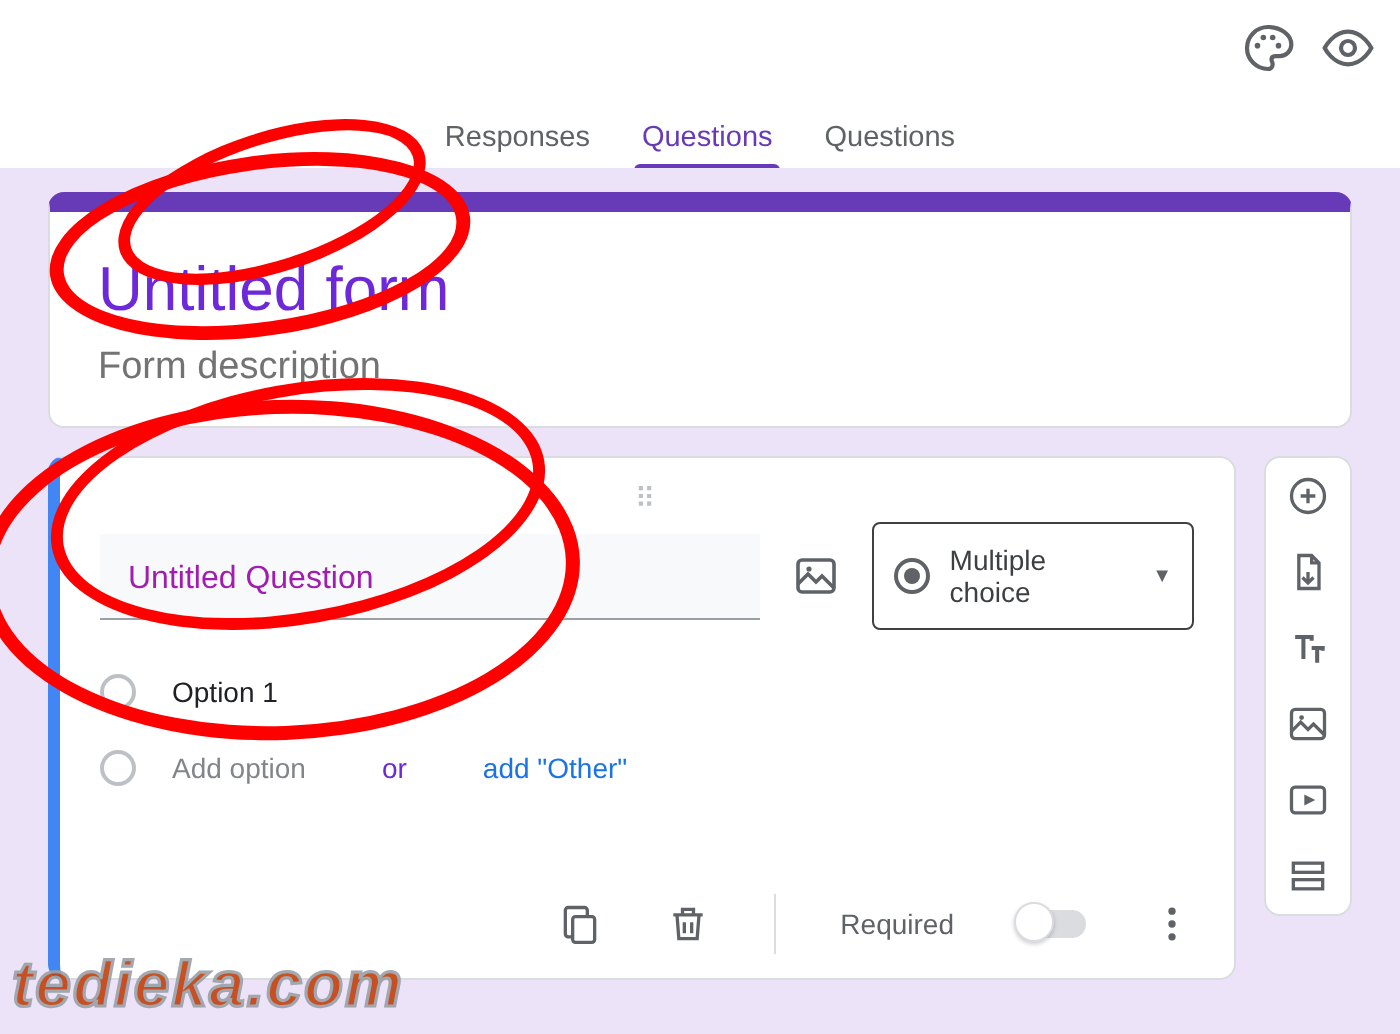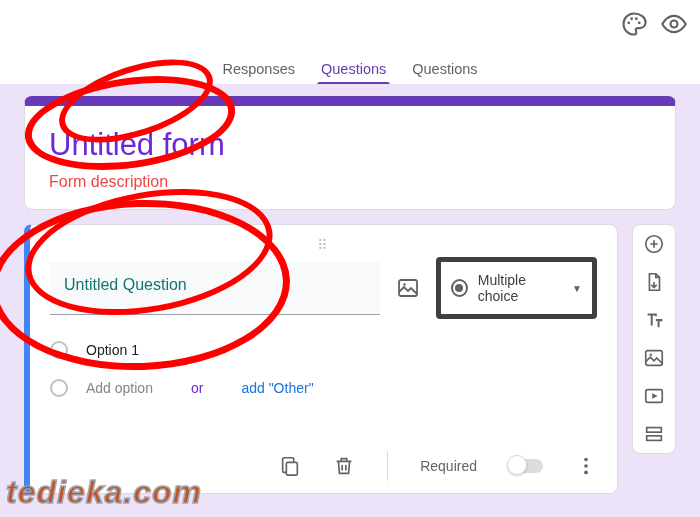--- a/index.html
+++ b/index.html
@@ -14,30 +14,30 @@
   .tab { font-size: 14.5px; color: #5f6368; padding-bottom: 7px; cursor: pointer; position: relative; }
   .tab.active { color: #673ab7; }
   .tab.active::after { content:""; position:absolute; left:-4px; right:-4px; bottom:-1px; height:3px; background:#673ab7; border-radius:3px 3px 0 0; }
 
   
   .canvas { position: absolute; top: 84px; left: 0; right: 0; bottom: 0; background: #ece3f8; padding: 12px 24px 24px 24px; }
 
   
   .title-card { background:#fff; border-radius:8px; border:1px solid #dadce0; border-top:10px solid #673ab7; padding:20px 24px 18px 24px; margin-bottom:14px; }
   .form-title { font-size: 31px; font-weight: 400; color:#6d28d9; line-height: 1.2; margin-bottom: 10px; }
-  .form-desc { font-size: 16px; color:#ef4444; }
+  .form-desc { font-size: 19px; color:#737373; }
 
   
   .q-row { display:flex; align-items:flex-start; gap:14px; }
   .question-card { flex:1; background:#fff; border-radius:8px; border:1px solid #dadce0; border-left:6px solid #4285f4; padding: 12px 20px 12px 20px; position:relative; }
   .drag-handle { text-align:center; color:#bdc1c6; font-size:14px; letter-spacing:2px; height:14px; margin-bottom: 6px; cursor:grab;}
   .q-top { display:flex; align-items:center; gap:16px; margin-bottom:22px; }
-  .q-title-input { flex:0 0 330px; background:#f8f9fa; border:none; border-bottom:1px solid #9aa0a6; font-size:16px; padding:14px 14px 20px 14px; color:#0f766e; outline:none; }
+  .q-title-input { flex:0 0 330px; background:#f8f9fa; border:none; border-bottom:1px solid #9aa0a6; font-size:16px; padding:14px 14px 10px 14px; color:#a21caf; outline:none; }
   .q-image-btn { width:24px; height:24px; display:flex; align-items:center; justify-content:center; color:#5f6368; cursor:pointer; }
-  .q-type { flex:1; display:flex; align-items:center; border:5px solid #404040; border-radius:4px; padding:10px 10px; cursor:pointer; gap:10px; color:#3c4043; font-size:14px; }
+  .q-type { flex:1; display:flex; align-items:center; border:1px solid #404040; border-radius:4px; padding:10px 10px; cursor:pointer; gap:10px; color:#3c4043; font-size:14px; }
   .q-type .radio-ic { width:18px; height:18px; border:2px solid #5f6368; border-radius:50%; display:flex; align-items:center; justify-content:center; }
   .q-type .radio-ic .dot { width:8px; height:8px; background:#5f6368; border-radius:50%; }
   .q-type .caret { margin-left:auto; color:#5f6368; font-size:10px; }
 
   .opt-row { display:flex; align-items:center; gap:18px; margin-bottom:20px; color:#202124; font-size:14px; }
   .opt-radio { width:18px; height:18px; border:2px solid #bdc1c6; border-radius:50%; flex-shrink:0; }
   .opt-add { color:#80868b; }
   .opt-or  { color:#6d28d9; margin:0 20px; }
   .opt-other { color:#1a73e8; cursor:pointer; }
 

